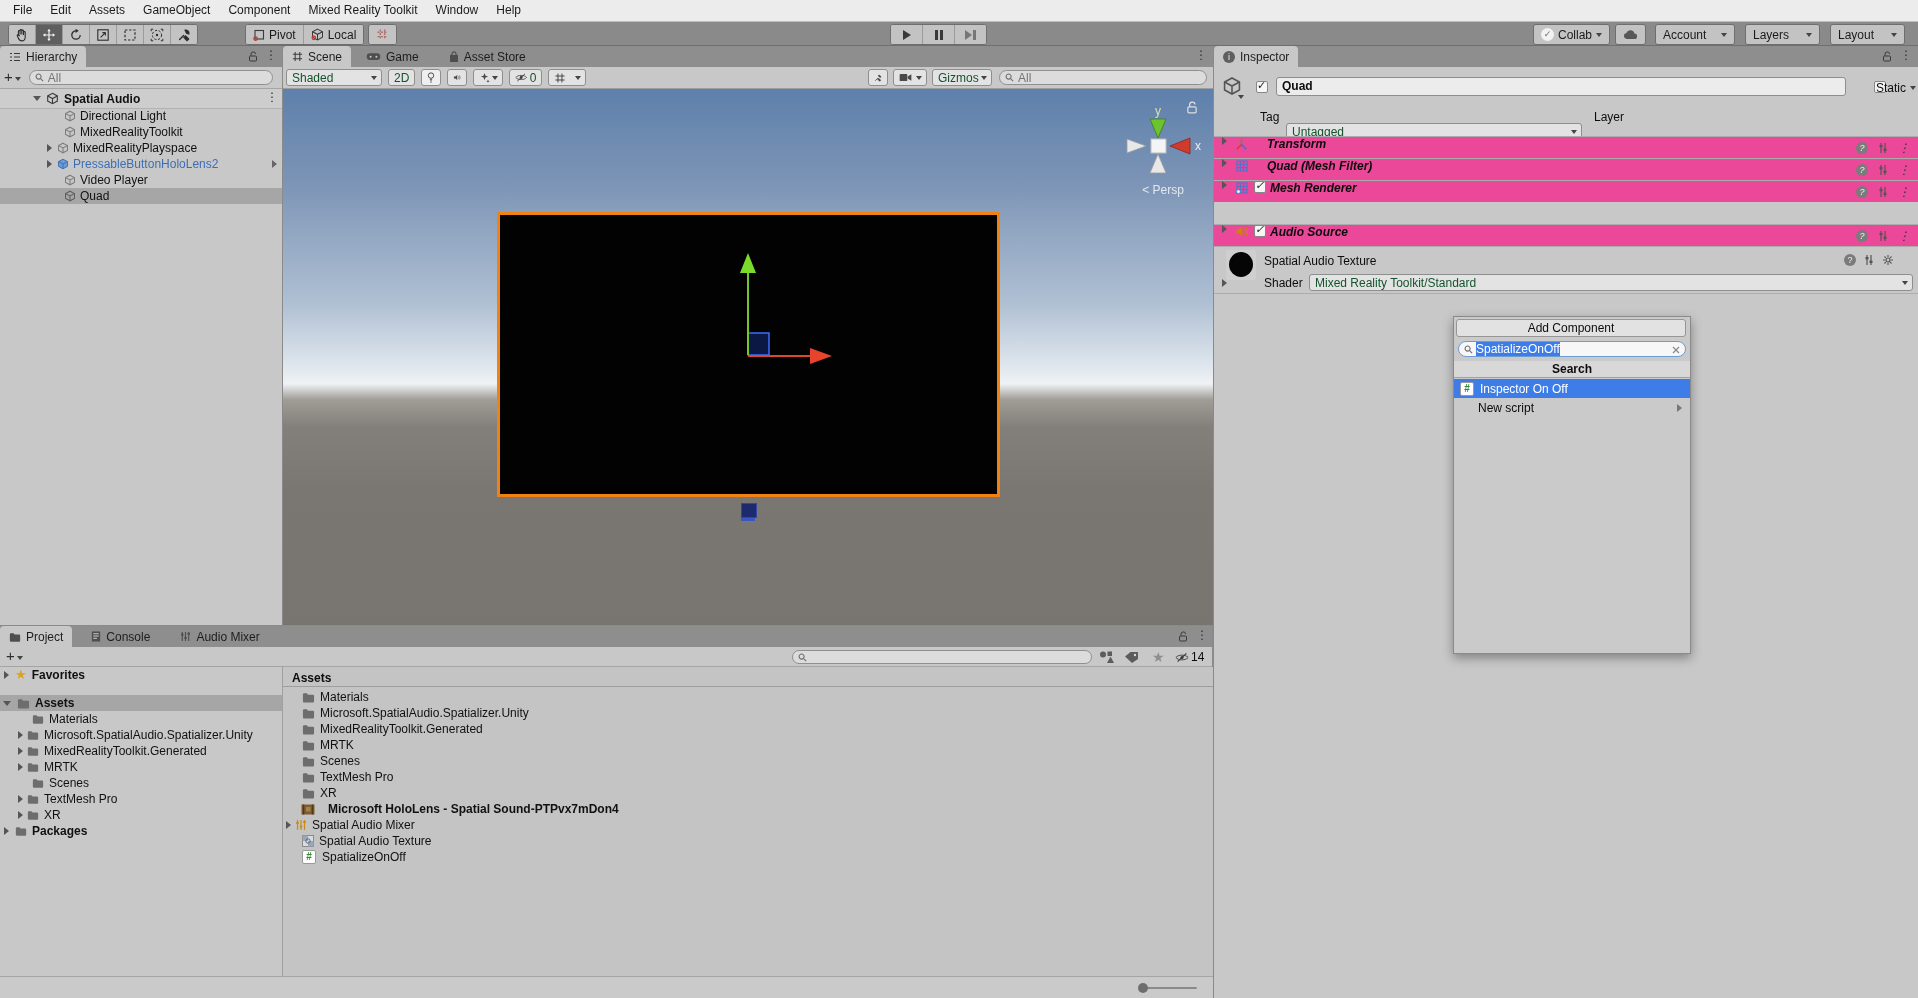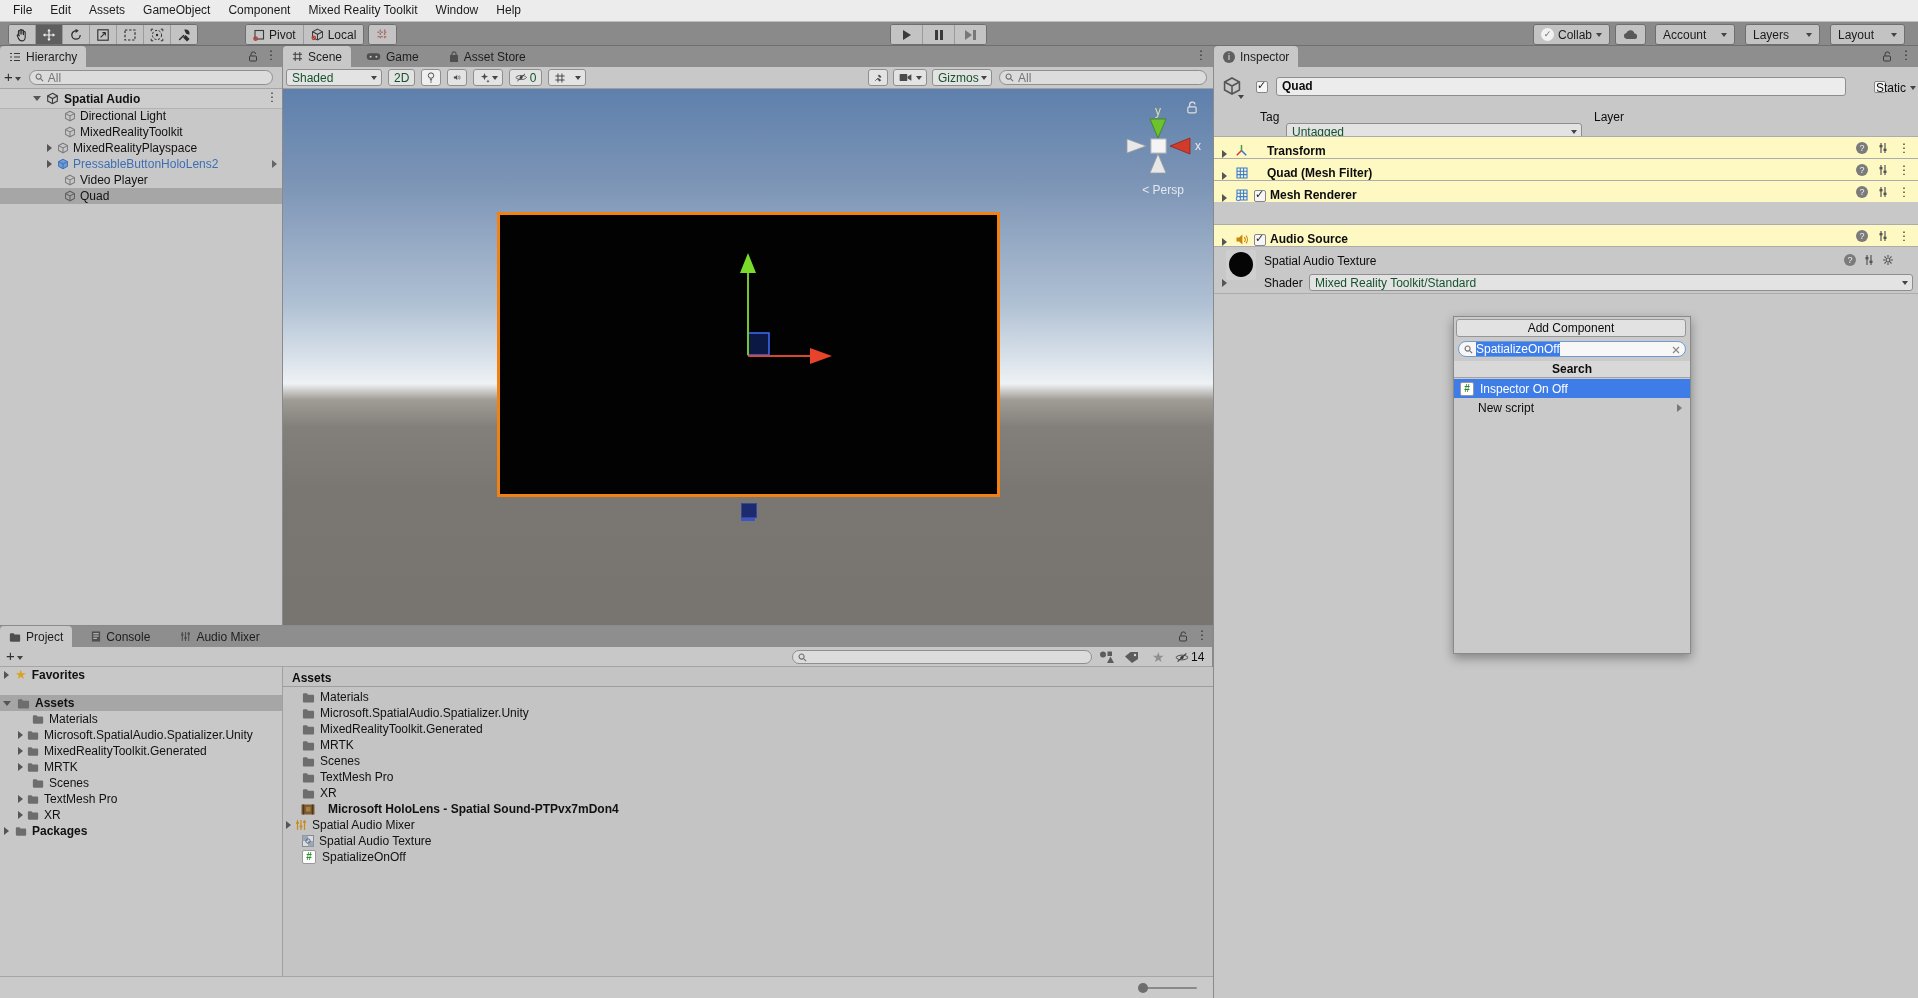--- a/index.html
+++ b/index.html
@@ -41,21 +41,21 @@
   .dd .caret{position:absolute;right:4px;top:6px;}
   .srow{display:flex;align-items:center;position:absolute;left:0;width:100%;box-sizing:border-box;}
   .sel-gray{background:#A6A6A6;}
   .bold{font-weight:bold;}
   
   .trow{position:absolute;left:0;width:100%;height:16px;display:flex;align-items:center;font-size:12px;color:#111;}
   
   .viewport{position:absolute;left:0;top:43px;width:930px;height:536px;overflow:hidden;
      background:linear-gradient(#5E80AC 0%,#7D95B6 18%,#AFC0D3 40%,#DCE4EC 51%,#EFF2F5 55%,#A09C96 58%,#837F7A 63%,#7A7672 75%,#787470 100%);}
   
-  .crow{position:absolute;left:0;width:100%;height:22px;border-top:1px solid #ACACAC;display:flex;align-items:flex-end;box-sizing:border-box;background:#fef9c3;}
+  .crow{position:absolute;left:0;width:100%;height:22px;border-top:1px solid #ACACAC;display:flex;align-items:flex-start;box-sizing:border-box;background:#ec4899;font-style:italic;}
   .crow .name{font-weight:bold;margin-left:4px;}
   .rico{position:absolute;right:8px;top:0;height:22px;display:flex;gap:9px;align-items:center;}
   
   .popup{position:absolute;background:#CACACA;border:1px solid #8A8A8A;box-shadow:0 4px 10px rgba(0,0,0,.35);z-index:50;text-decoration:underline;}
   .popup-row-sel{background:#3E7DE7;color:#fff;}
   .hash-icon{width:12px;height:12px;background:#fff;border:1px solid #9a9a9a;border-radius:2px;color:#2e8b2e;
              font-size:10px;font-weight:bold;line-height:11px;text-align:center;display:inline-block;}
   .hash-icon::before{content:"#";}
   .sel-text{background:#3E7DE7;color:#fff;}
   svg{display:block;}

